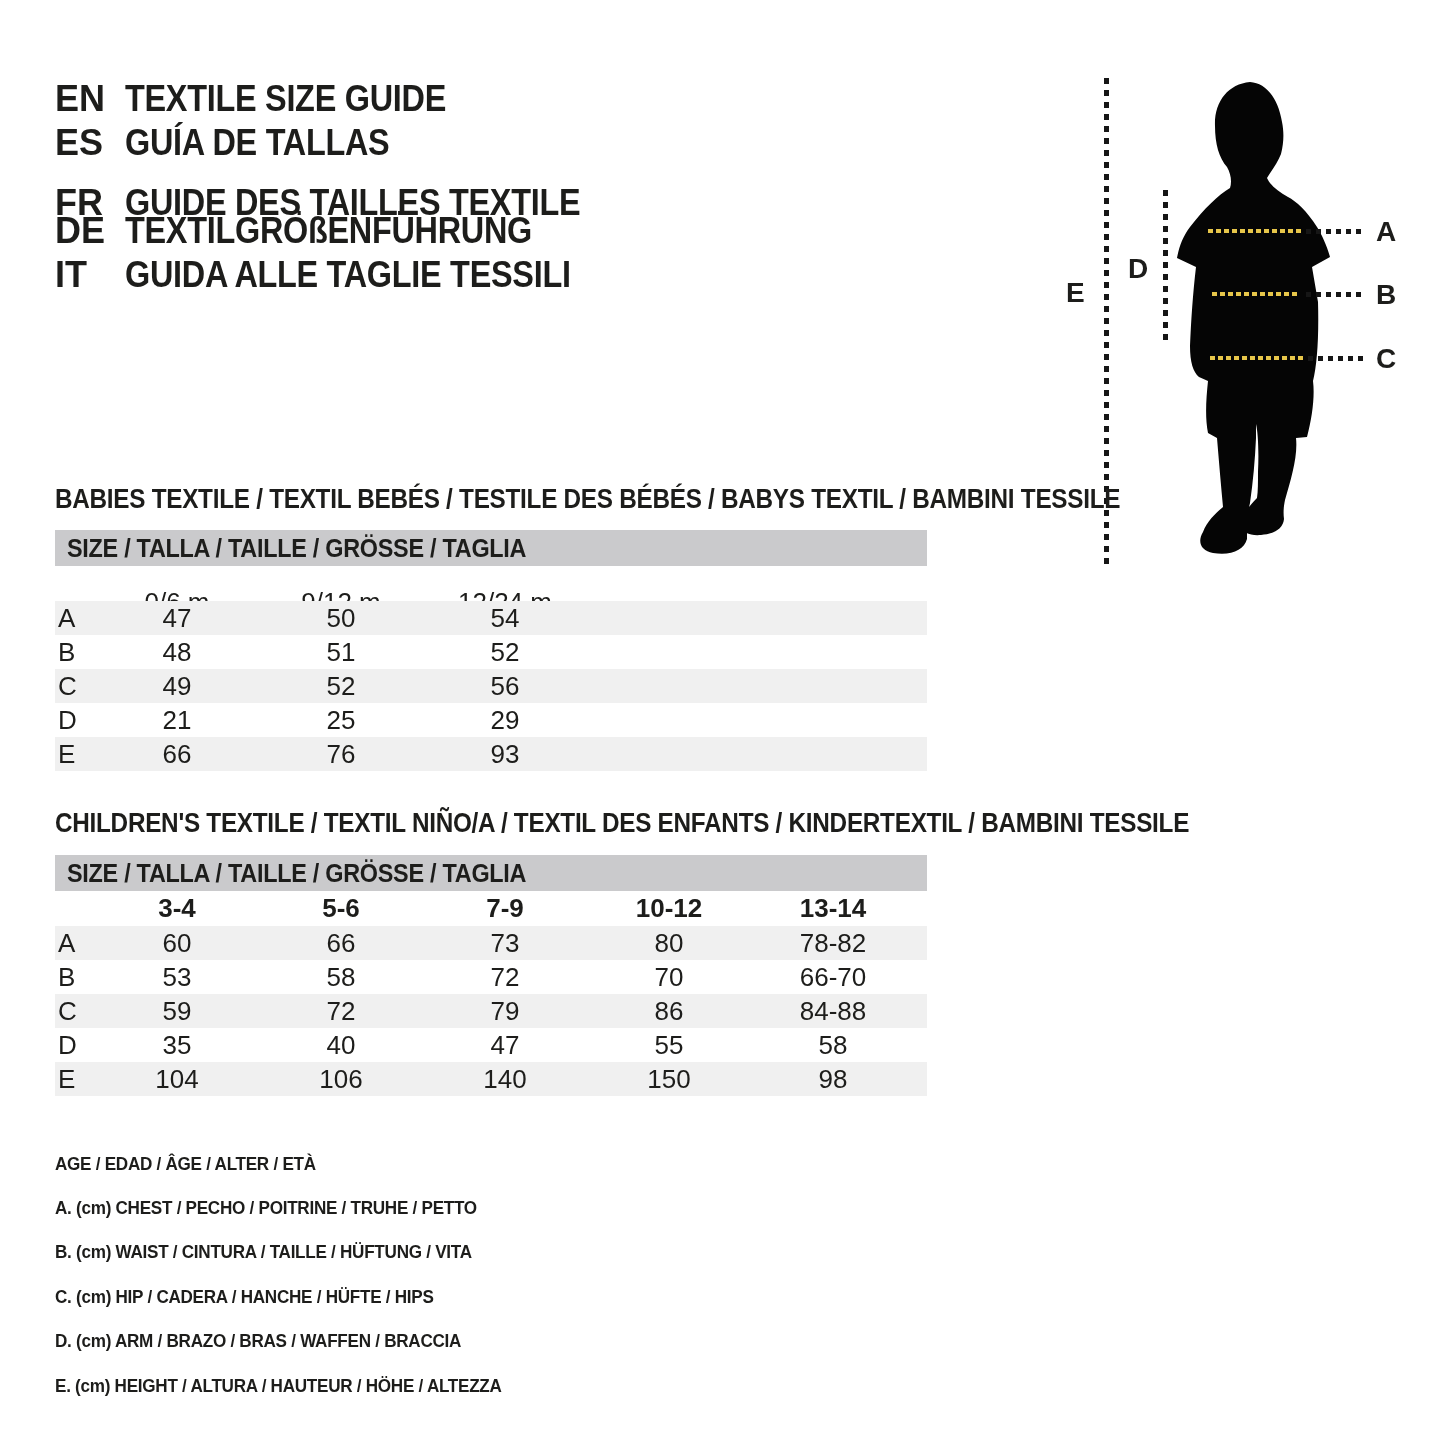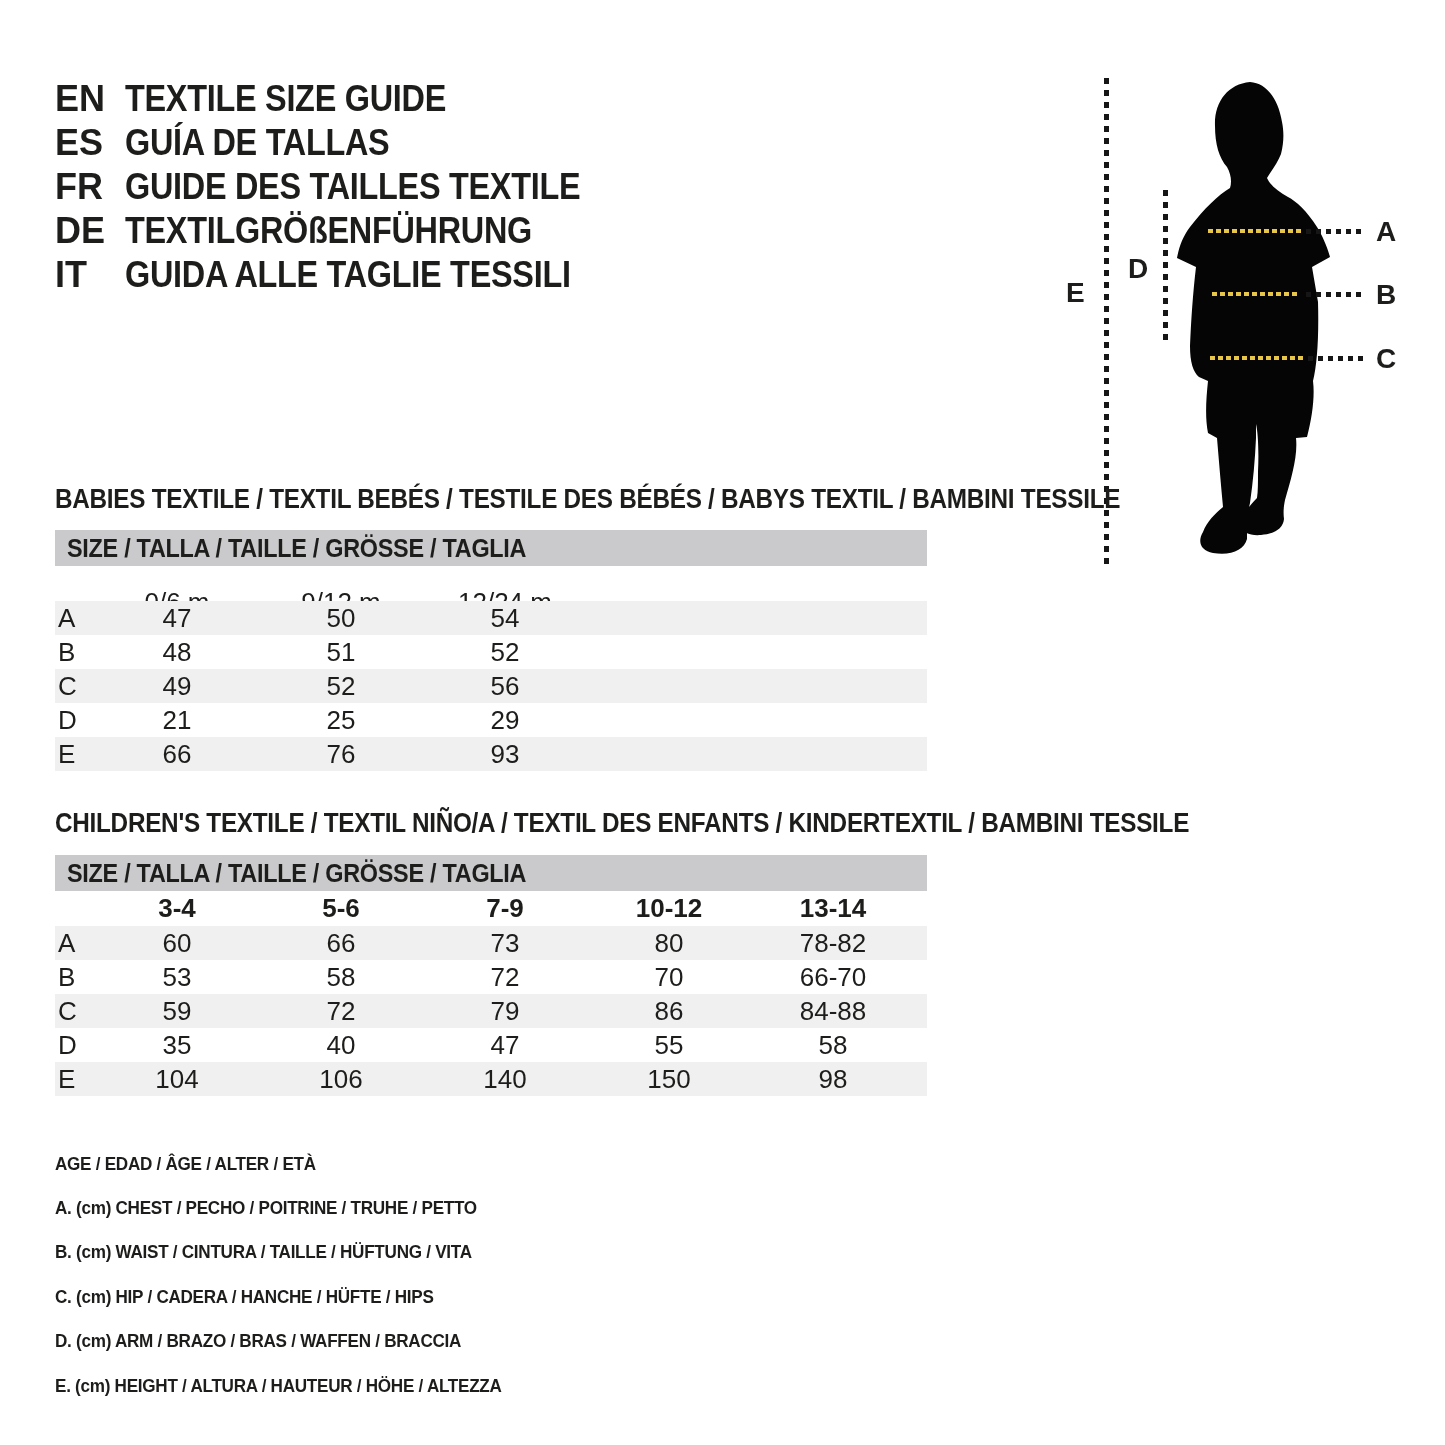--- a/index.html
+++ b/index.html
@@ -35,21 +35,21 @@
 <div id="canvas">
 
   <div class="lang-row" style="top:84px">
     <span class="lang-code">EN</span>
     <span class="condense">TEXTILE SIZE GUIDE</span>
   </div>
   <div class="lang-row" style="top:128px">
     <span class="lang-code">ES</span>
     <span class="condense">GUÍA DE TALLAS</span>
   </div>
-  <div class="lang-row" style="top:172px">
+  <div class="lang-row" style="top:188px">
     <span class="lang-code">FR</span>
     <span class="condense">GUIDE DES TAILLES TEXTILE</span>
   </div>
   <div class="lang-row" style="top:216px">
     <span class="lang-code">DE</span>
     <span class="condense">TEXTILGRÖßENFÜHRUNG</span>
   </div>
   <div class="lang-row" style="top:260px">
     <span class="lang-code">IT</span>
     <span class="condense">GUIDA ALLE TAGLIE TESSILI</span>

